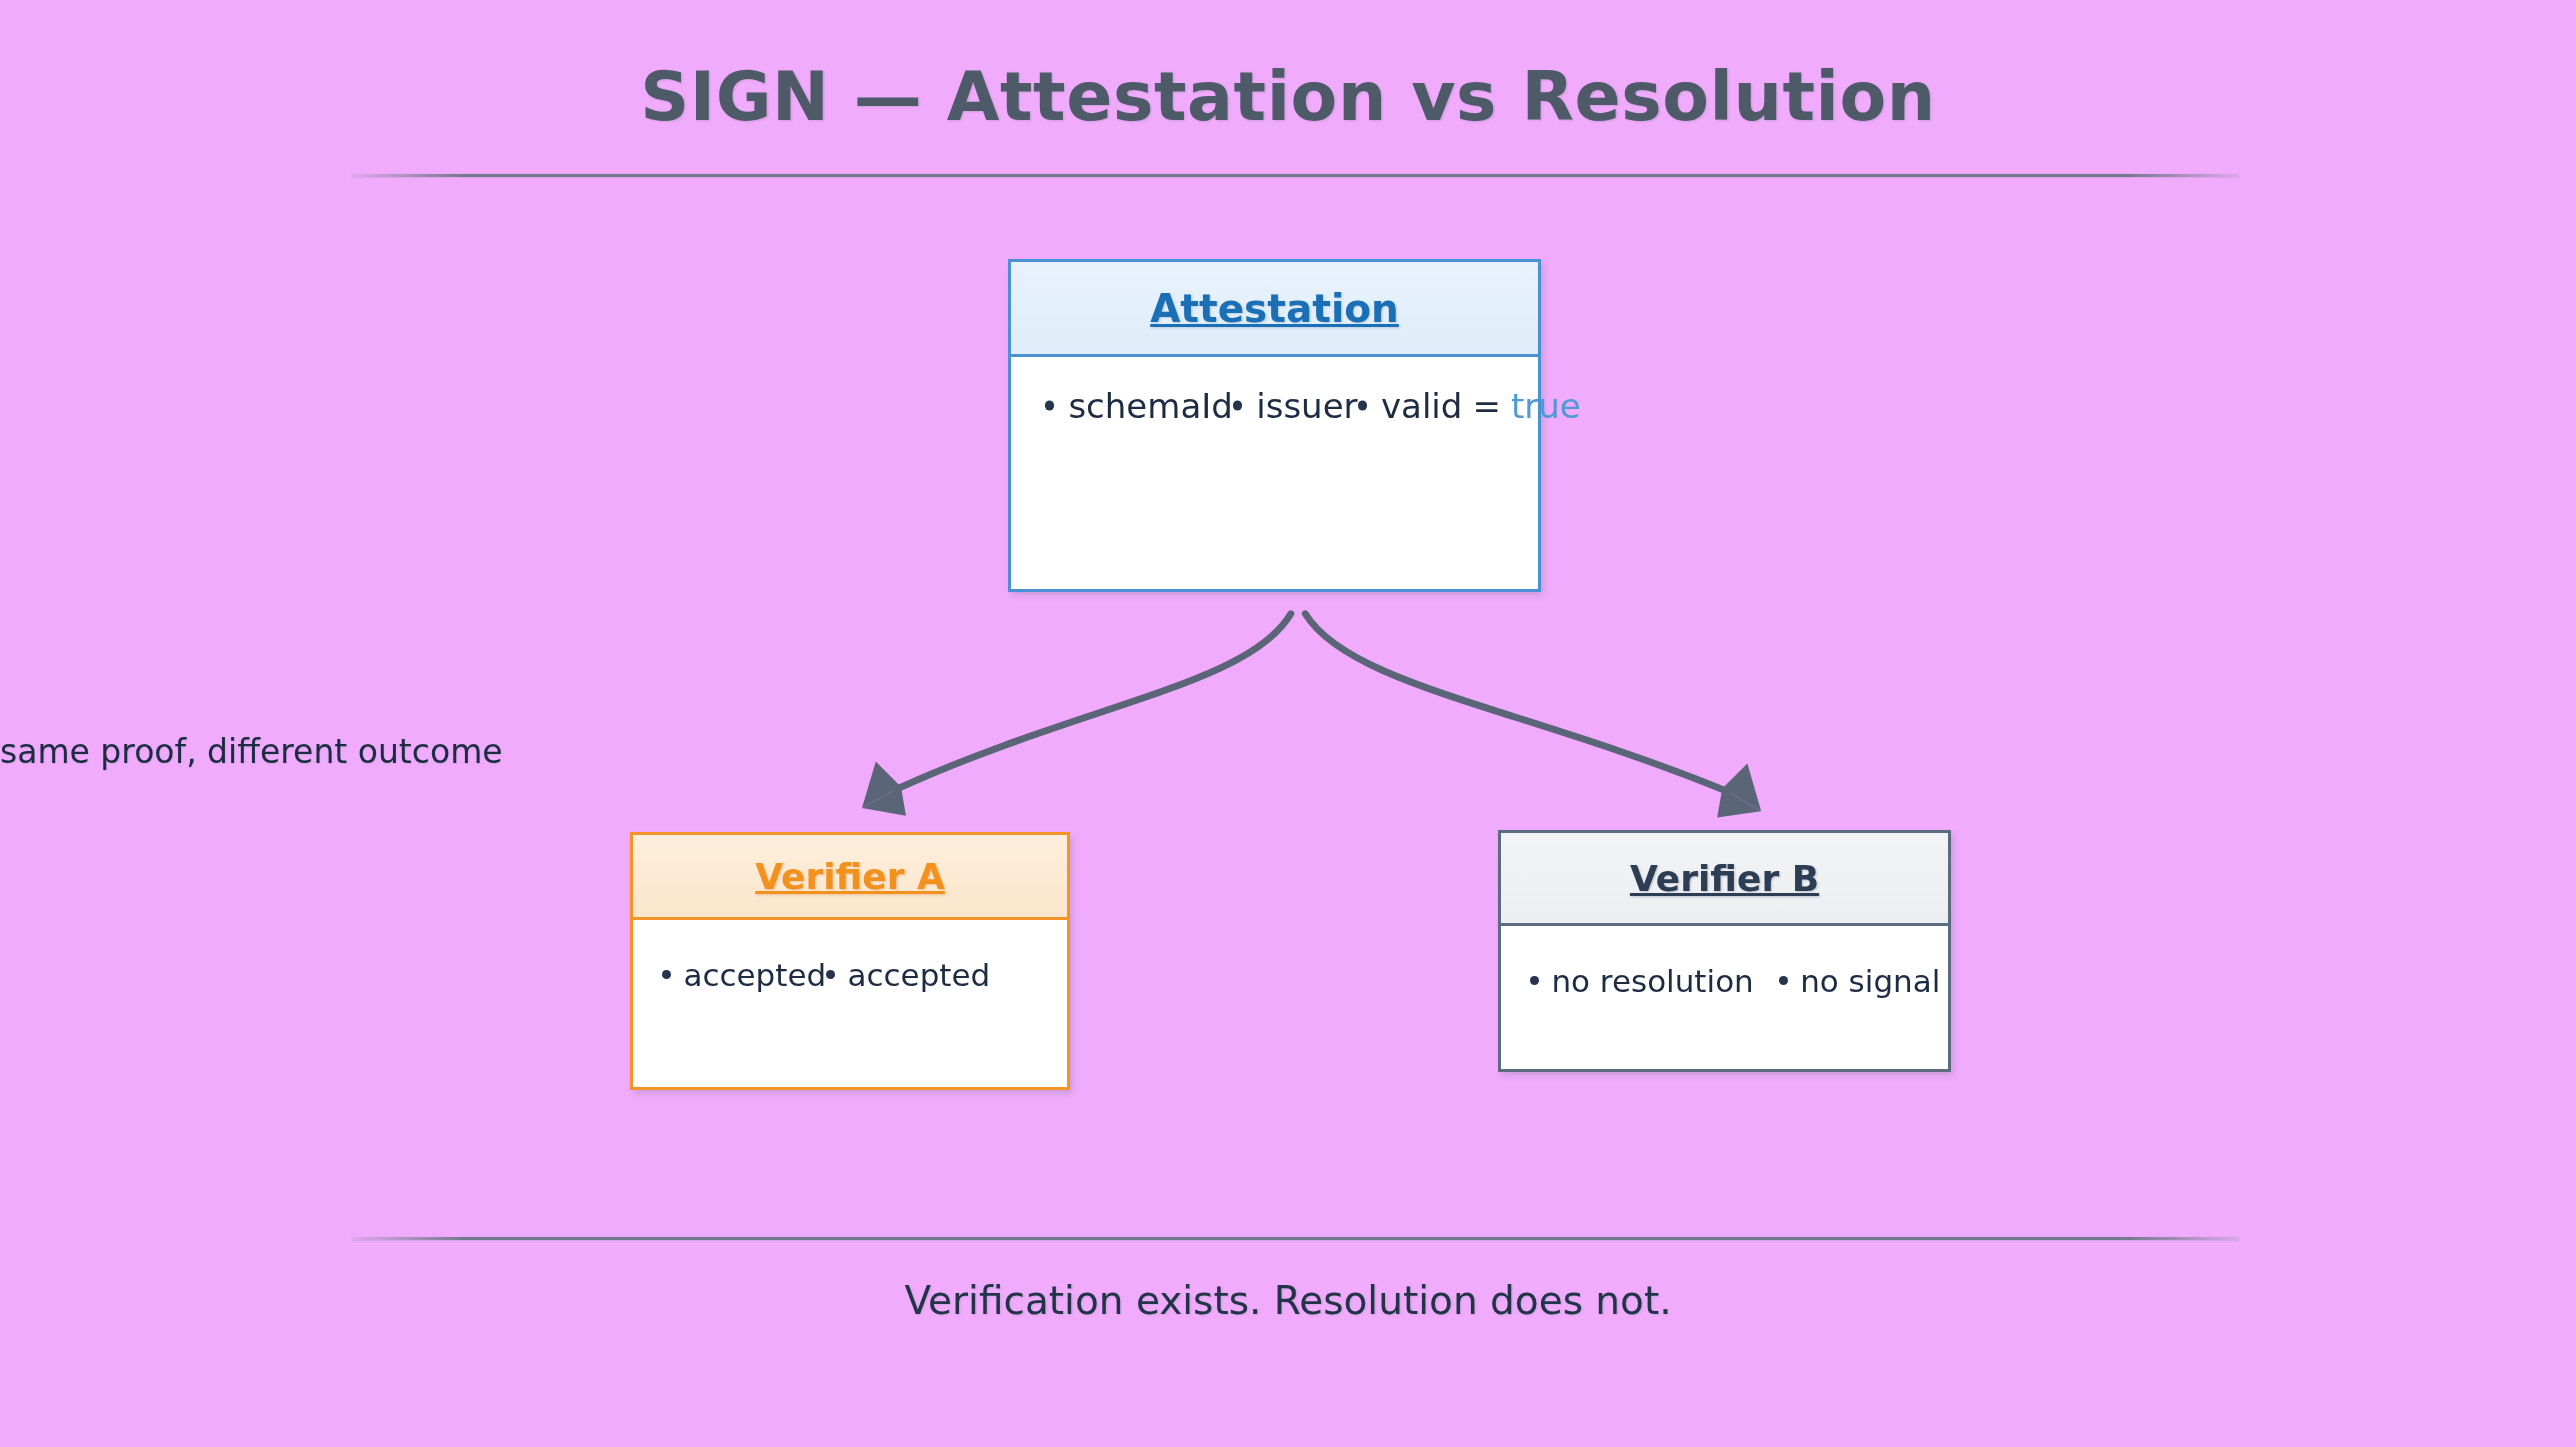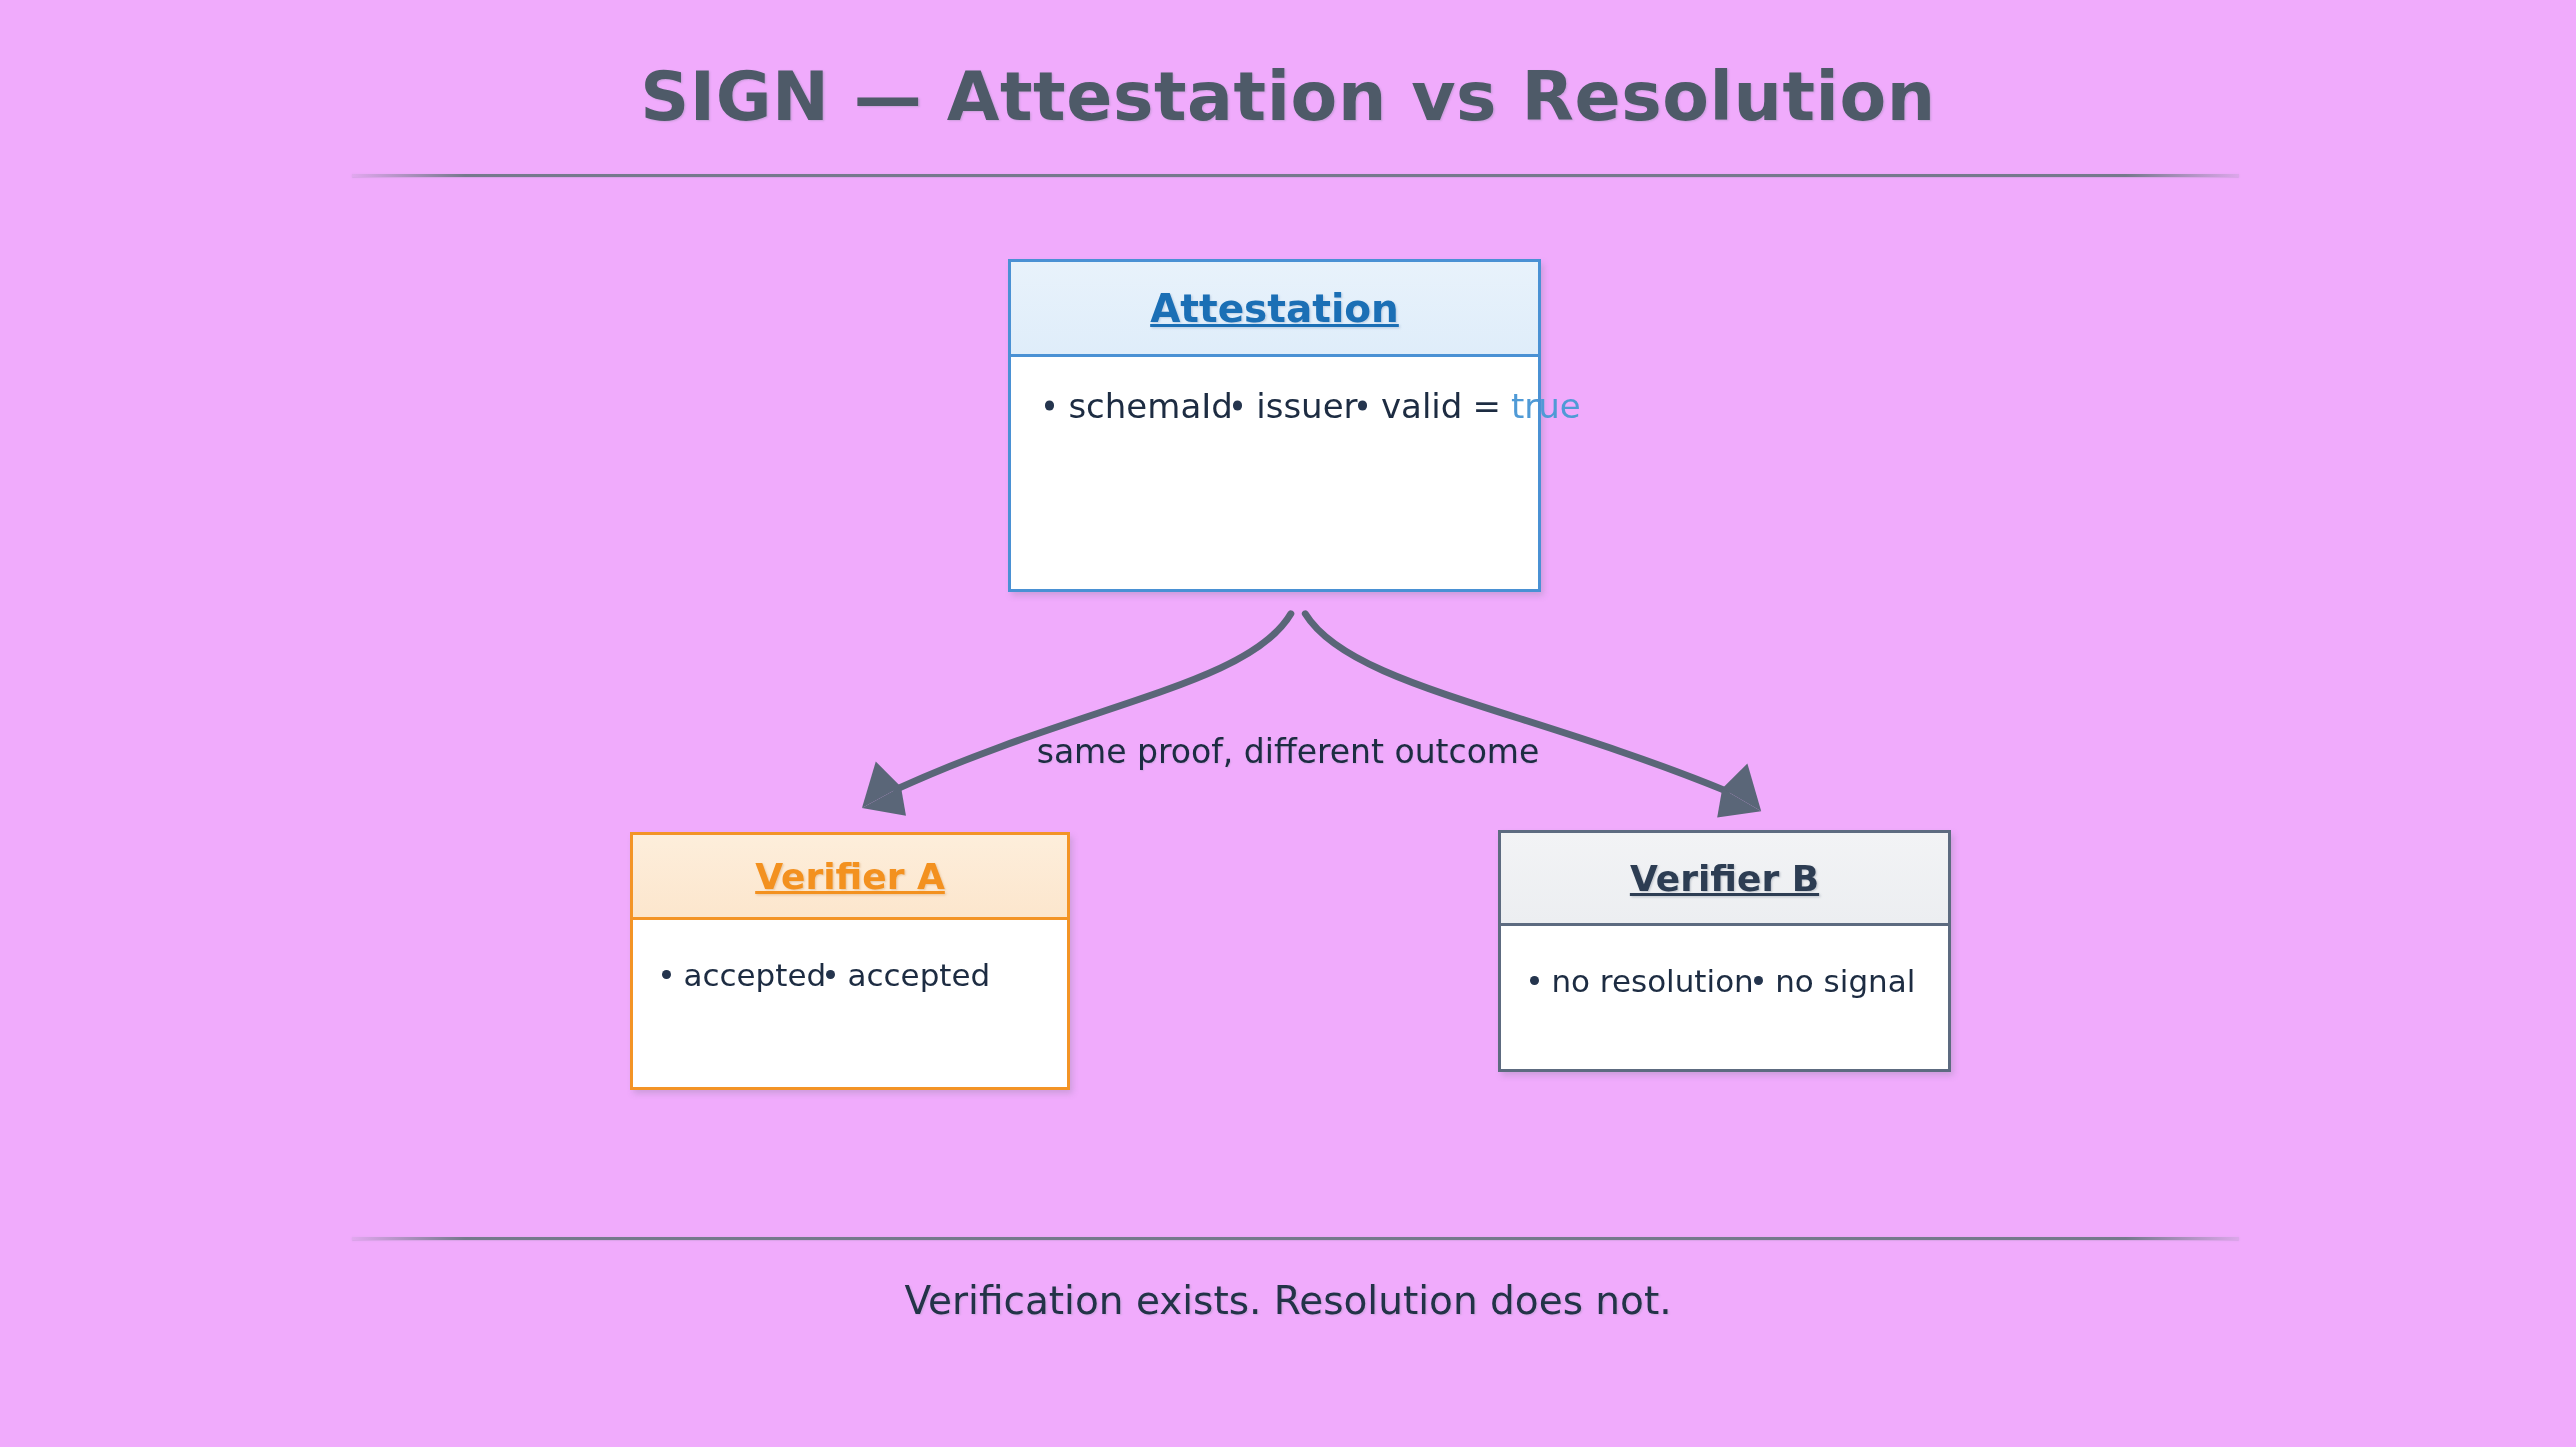--- a/index.html
+++ b/index.html
@@ -154,20 +154,21 @@
     height: 93px;
     background: linear-gradient(to bottom, #f2f3f5 0%, #eceef1 100%);
     border-bottom: 3.1px solid #5d6b80;
     color: #2d3d53;
     font-size: 36px;
     text-shadow: 1.3px 1.3px 1.9px rgba(130,140,155,0.40);
   }
   #card-verifier-b .card-body {
     height: 156px;
     padding: 24px 0 0 29px;
+    gap: 25px;
   }
 
   .verifier-card .bullet-row {
     font-size: 31px;
     height: 62px;
     line-height: 62px;
   }
   .verifier-card .bullet-dot {
     width: 8.8px; height: 8.8px;
     margin-right: 12.6px;
@@ -182,21 +183,20 @@
     height: 1447px;
     pointer-events: none;
   }
 
   
   #arrow-caption {
     position: absolute;
     left: 0;
     top: 732px;
     width: 2576px;
-    text-align: center;
     font-family: "DejaVu Sans", sans-serif;
     font-size: 33px;
     color: #1d2c42;
     white-space: nowrap;
     text-shadow: 0.6px 0.6px 1.3px rgba(140,150,165,0.30);
   }
 
   
   #footer-note {
     position: absolute;

